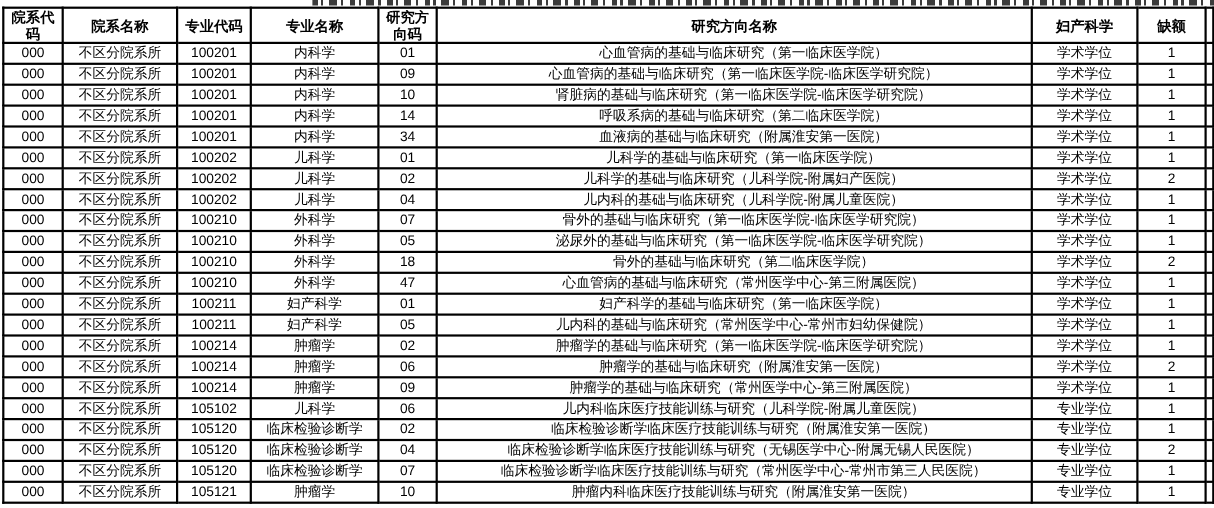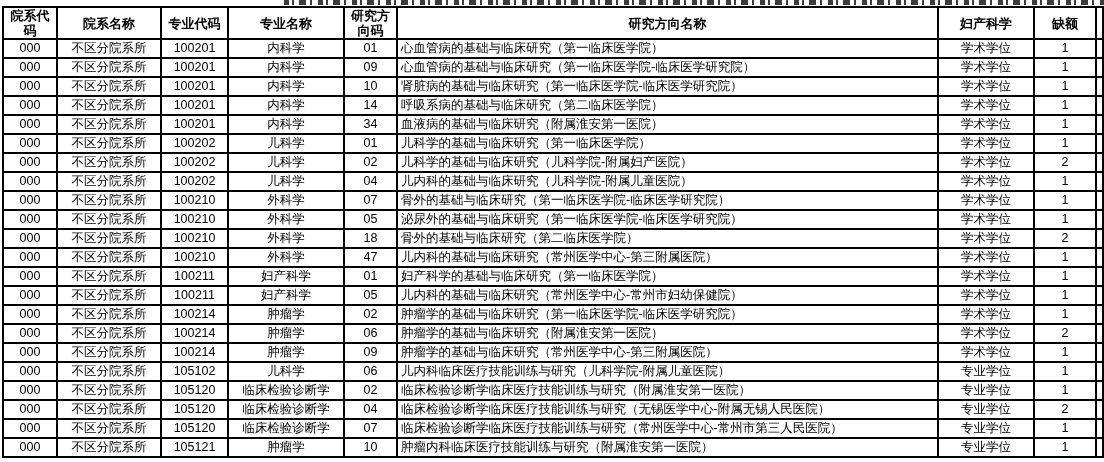--- a/index.html
+++ b/index.html
@@ -40,22 +40,22 @@
     white-space:normal;
     padding:0 1px;
     border-radius:16px;
   }
   .vacancy td{
     font-size:12.5px;
     height:17px;
     line-height:17px;
   }
   .vacancy td.left{
-    text-align:left;
-    padding-left:3px;
+    text-align:center;
+    padding-left:17px;
   }
   
   .vacancy th.cut,.vacancy td.cut{border-right:2px solid #000;}
 </style>
 </head>
 <body>
 
 <div class="clipped-title"></div>
 
 <table class="vacancy">
@@ -204,21 +204,21 @@
         <td>学术学位</td>
         <td>2</td>
         <td class="cut"></td>
       </tr>
       <tr>
         <td>000</td>
         <td>不区分院系所</td>
         <td>100210</td>
         <td>外科学</td>
         <td>47</td>
-        <td class="left">儿内科的基础与临床研究（常州医学中心-第三附属医院）</td>
+        <td class="left">心血管病的基础与临床研究（常州医学中心-第三附属医院）</td>
         <td>学术学位</td>
         <td>1</td>
         <td class="cut"></td>
       </tr>
       <tr>
         <td>000</td>
         <td>不区分院系所</td>
         <td>100211</td>
         <td>妇产科学</td>
         <td>01</td>

